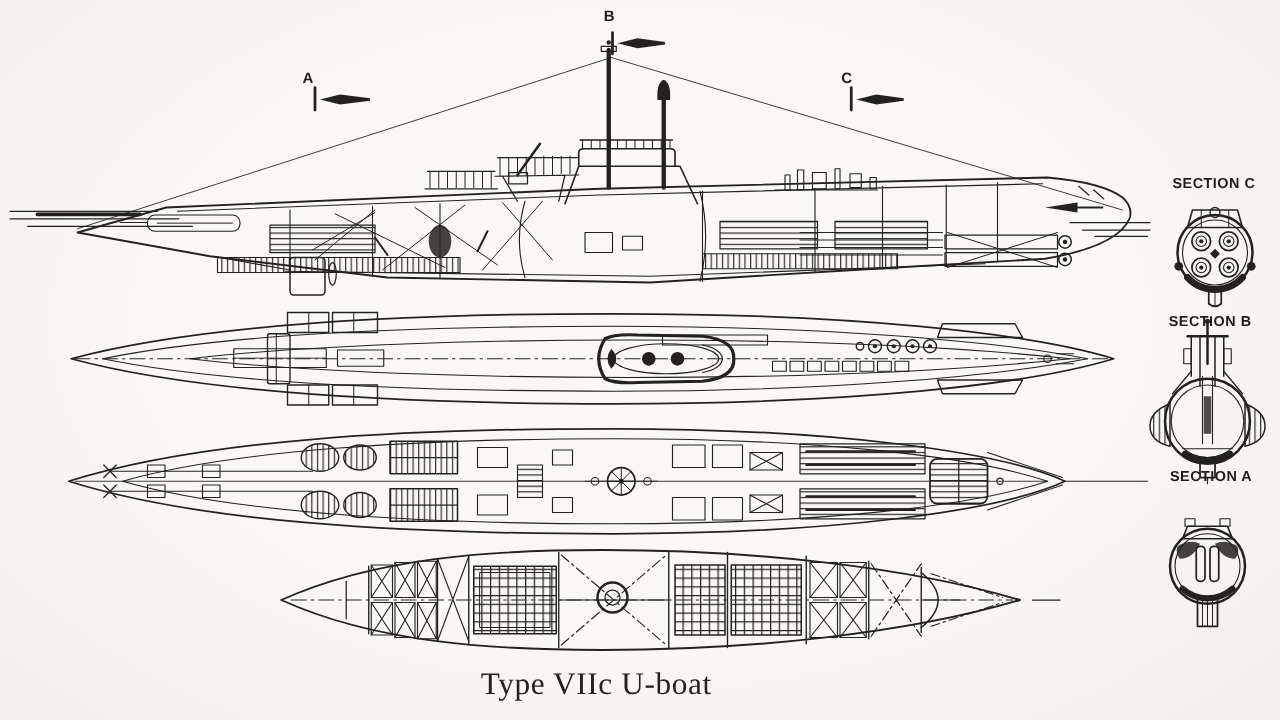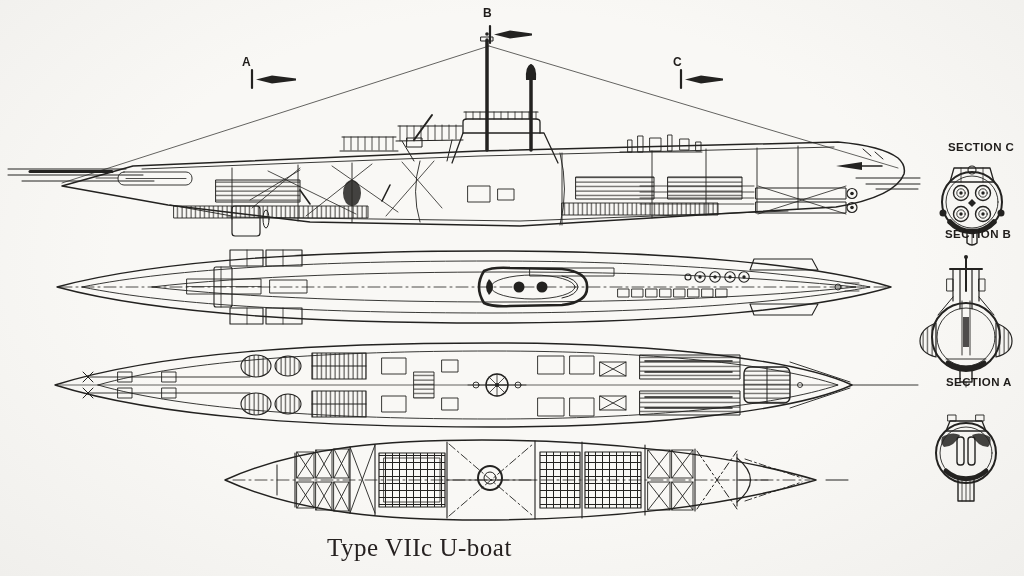--- a/index.html
+++ b/index.html
@@ -13,25 +13,25 @@
   .stage svg{position:absolute;left:0;top:0;}
   .lbl{
     position:absolute;
     color:#1f1c1a;
     font-weight:bold;
     letter-spacing:.3px;
     white-space:nowrap;
     user-select:none;
   }
   .marker{font-size:12px;}
-  .sec{font-size:11.5px;letter-spacing:.4px;margin-left:10px;}
+  .sec{font-size:11.5px;letter-spacing:.4px;}
   .caption{
     position:absolute;
     left:327px;top:534px;width:300px;
-    text-align:left;
+    text-align:center;
     font-family:"Liberation Serif", serif;
     font-size:25px;
     color:#262120;
     letter-spacing:.5px;
   }
 </style>
 </head>
 <body>
 
 <div class="stage">
@@ -353,17 +353,17 @@
     <rect x="-8" y="26" width="16" height="22" stroke-width="1.4"></rect>
     <path d="M-4 26 V48 M0 26 V48 M4 26 V48" stroke-width="0.8"></path>
   </g>
 </svg>
 
   <div class="lbl marker" style="left:242px;top:55px">A</div>
   <div class="lbl marker" style="left:483px;top:6px">B</div>
   <div class="lbl marker" style="left:673px;top:55px">C</div>
 
   <div class="lbl sec" style="left:938px;top:141px">SECTION C</div>
-  <div class="lbl sec" style="left:935px;top:228px">SECTION B</div>
+  <div class="lbl sec" style="left:935px;top:252px">SECTION B</div>
   <div class="lbl sec" style="left:936px;top:376px">SECTION A</div>
 
   <div class="caption">Type VIIc U-boat</div>
 </div>
 
 </body></html>

